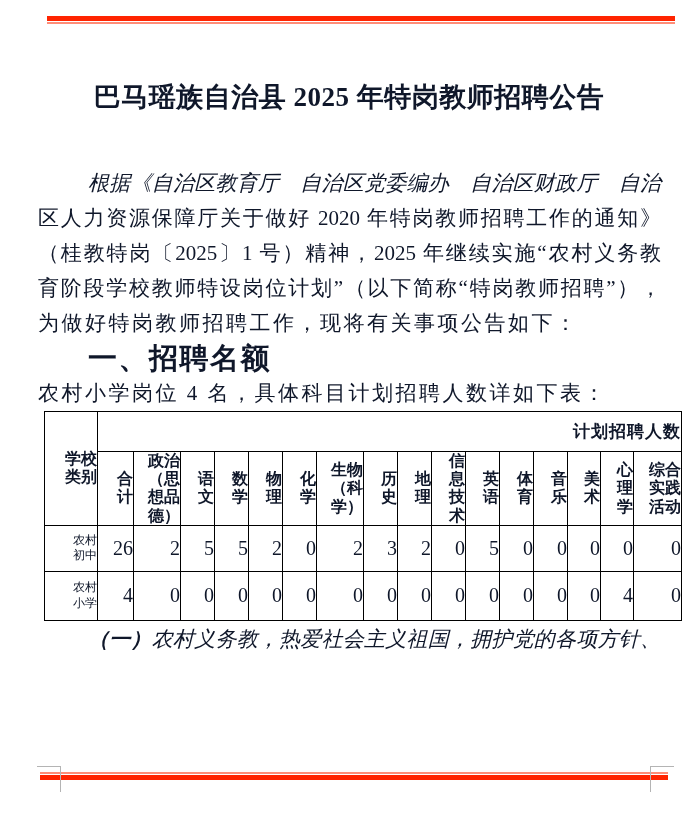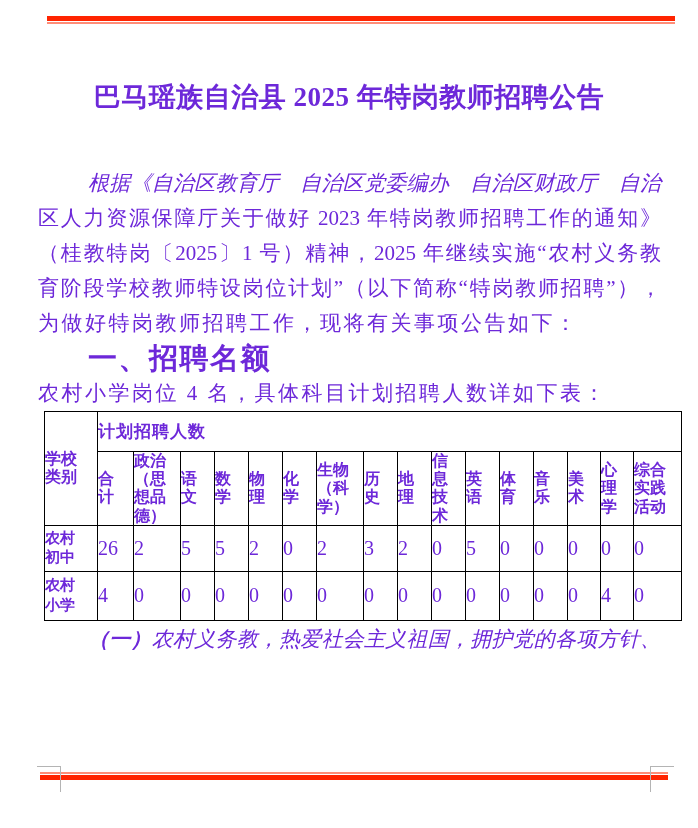--- a/index.html
+++ b/index.html
@@ -1,20 +1,20 @@
 <!DOCTYPE html>
 <html><head>
 <meta charset="utf-8">
 <style>
   html,body { margin:0; padding:0; background:#ffffff; }
   .page {
     position:relative; width:698px; height:828px; background:#ffffff;
     overflow:hidden;
     font-family:"Liberation Serif","DejaVu Serif",serif;
-    color:#6d28d9;
+    color:#0f172a;
   }
   
   .rule { position:absolute; }
   .rule-top-thick  { left:47px; width:628px; top:16px;  height:5px; }
   .rule-top-thin   { left:47px; width:628px; top:22px;  height:2px; }
   .rule-bot-thin   { left:40px; width:628px; top:772px; height:2px; }
   .rule-bot-thick  { left:40px; width:628px; top:775px; height:5px; }
   
   .crop { position:absolute; width:23px; height:25px; top:766px; }
   .crop-bl { left:37px;  border-top:1px solid #b4b4b4; border-right:1px solid #b4b4b4; }
@@ -39,29 +39,29 @@
   }
   .h2gap { margin-top:6px; }
   .bold-prefix { font-family:"Liberation Sans","DejaVu Sans",sans-serif; font-weight:bold; }
 
   table.quota {
     table-layout:fixed; border-collapse:collapse;
     margin-left:6px; width:616px;
     font-family:"Liberation Sans","DejaVu Sans",sans-serif;
   }
   table.quota td, table.quota th {
-    border:1px solid #000; text-align:left; vertical-align:middle;
+    border:1px solid #000; text-align:right; vertical-align:middle;
     padding:0; overflow:hidden;
   }
   .th-span  { height:39px; font-size:17px; font-weight:bold; letter-spacing:1px; }
   .th-corner, .th-sub { font-size:16px; font-weight:bold; line-height:1.14; white-space:pre-line; }
   .row-head2 td { height:72px; }
   .lbl {
     font-family:"Liberation Serif","DejaVu Serif",serif;
-    font-size:15px; line-height:1.3; white-space:pre-line; font-weight:bold;
+    font-size:12px; line-height:1.3; white-space:pre-line; font-weight:normal;
   }
   .num {
     font-family:"Liberation Serif","DejaVu Serif",serif;
     font-size:20px;
     margin-top:18px;
   }
   .row-data1 td { height:45px; }
   .row-data2 td { height:48px; }
 </style>
 </head>
@@ -70,21 +70,21 @@
 <div class="page">
 
   <div class="rule rule-top-thick" style="background:#ff2400"></div>
   <div class="rule rule-top-thin" style="background:#ff8d78"></div>
 
   <div class="doc-title">巴马瑶族自治县 2025 年特岗教师招聘公告</div>
 
   <div class="content">
 
     <div class="tline j indent">根据《自治区教育厅　自治区党委编办　自治区财政厅　自治</div>
-    <div class="tline j">区人力资源保障厅关于做好 2023 年特岗教师招聘工作的通知》</div>
+    <div class="tline j">区人力资源保障厅关于做好 2020 年特岗教师招聘工作的通知》</div>
     <div class="tline j">（桂教特岗〔2025〕1 号）精神，2025 年继续实施“农村义务教</div>
     <div class="tline j">育阶段学校教师特设岗位计划”（以下简称“特岗教师招聘”），</div>
     <div class="tline">为做好特岗教师招聘工作，现将有关事项公告如下：</div>
 
     <div class="heading">一、招聘名额</div>
 
     <div class="tline">农村小学岗位 4 名，具体科目计划招聘人数详如下表：</div>
 
     <table class="quota">
       <colgroup>

